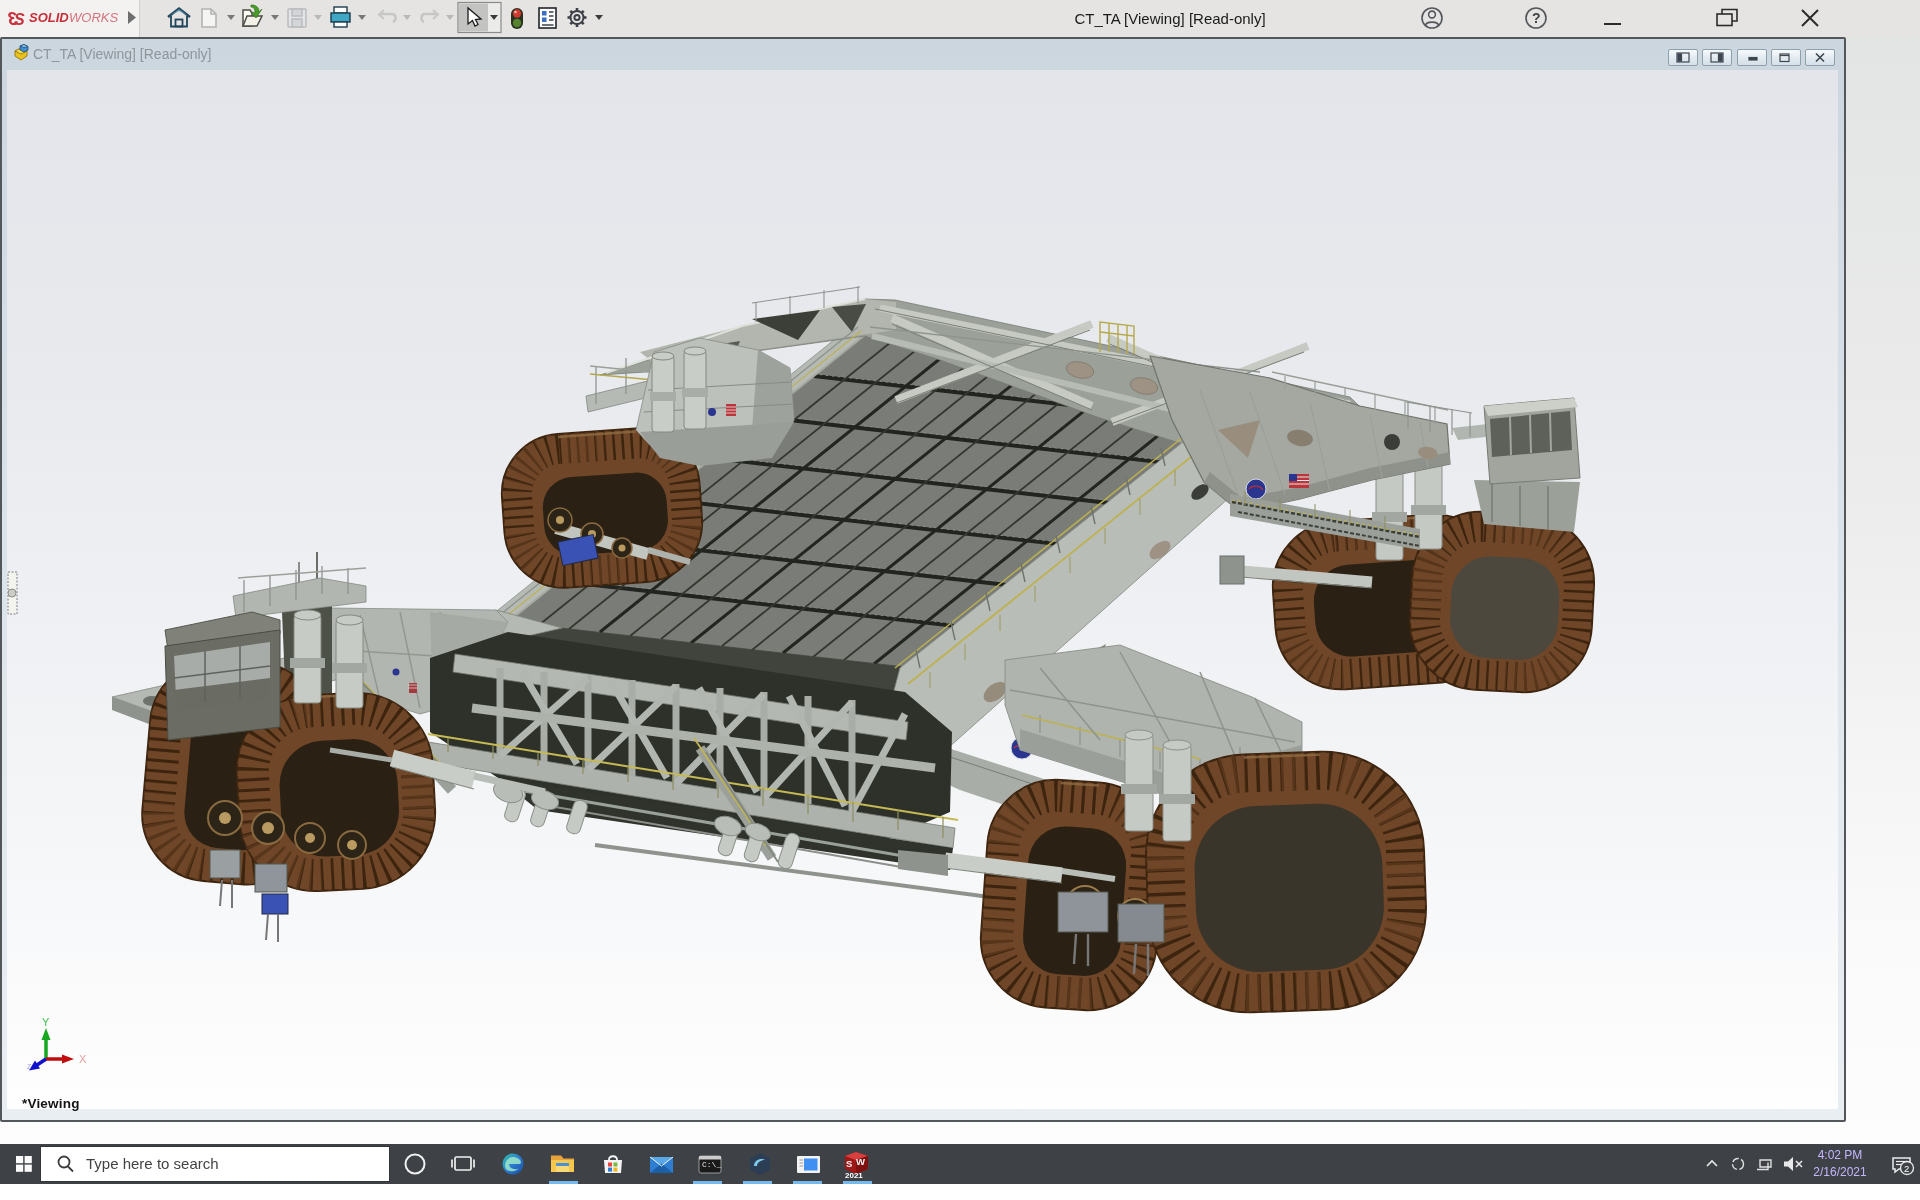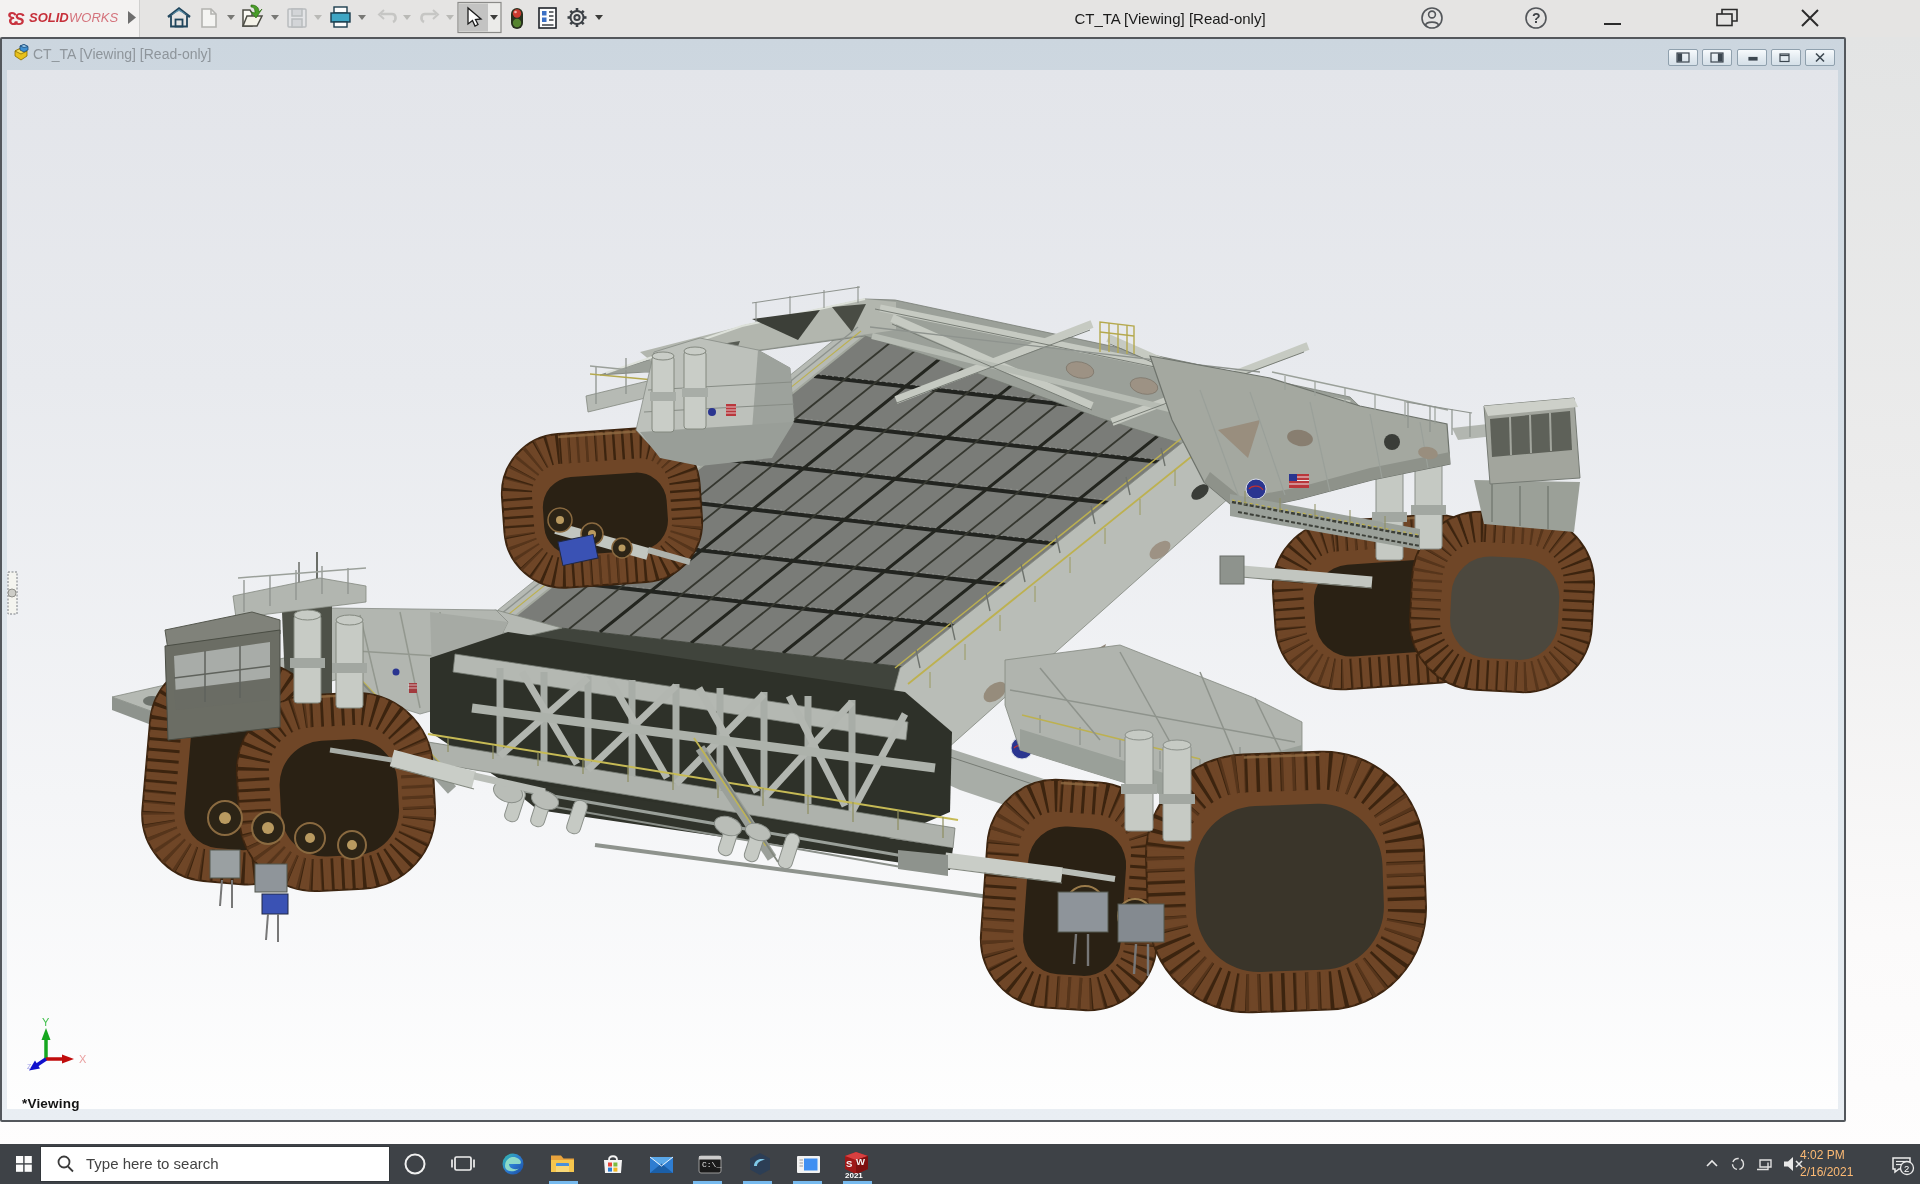--- a/index.html
+++ b/index.html
@@ -21,21 +21,21 @@
   #doctitle{position:absolute;left:31px;top:7px;font-size:14px;color:#8e959b;}
   #viewport{position:absolute;left:5px;top:31px;width:1831px;height:1039px;
     background:linear-gradient(180deg,#e3e5ea 0%,#e8eaee 30%,#f4f5f7 70%,#fefefe 100%);}
   .dwbtn{position:absolute;top:10px;width:30px;height:17px;border:1px solid #8fa0ad;border-radius:2px;
     background:linear-gradient(180deg,#f7fafc 0%,#e2eaf0 55%,#d5e0e8 100%);box-sizing:border-box;}
   
   #taskbar{position:absolute;left:0;top:1144px;width:1920px;height:40px;background:#3e4247;}
   #searchbox{position:absolute;left:40px;top:2px;width:350px;height:36px;background:#ffffff;
     border:1px solid #33373b;box-sizing:border-box;}
   #searchtext{position:absolute;left:86px;top:11px;font-size:15px;color:#434343;}
-  #clock{position:absolute;left:1800px;top:3px;width:80px;text-align:left;color:#fdba74;font-size:12px;line-height:17px;}
+  #clock{position:absolute;left:1800px;top:3px;width:80px;text-align:center;color:#c4b5fd;font-size:12px;line-height:17px;}
 </style>
 </head>
 <body>
 <div id="page">
   <div id="mdi"></div>
 
   <div id="docwin">
     <div id="viewport"></div>
     <div id="docbar">
       <svg id="docicon" style="position:absolute;left:11px;top:5px" width="17" height="17" viewBox="0 0 17 17">

